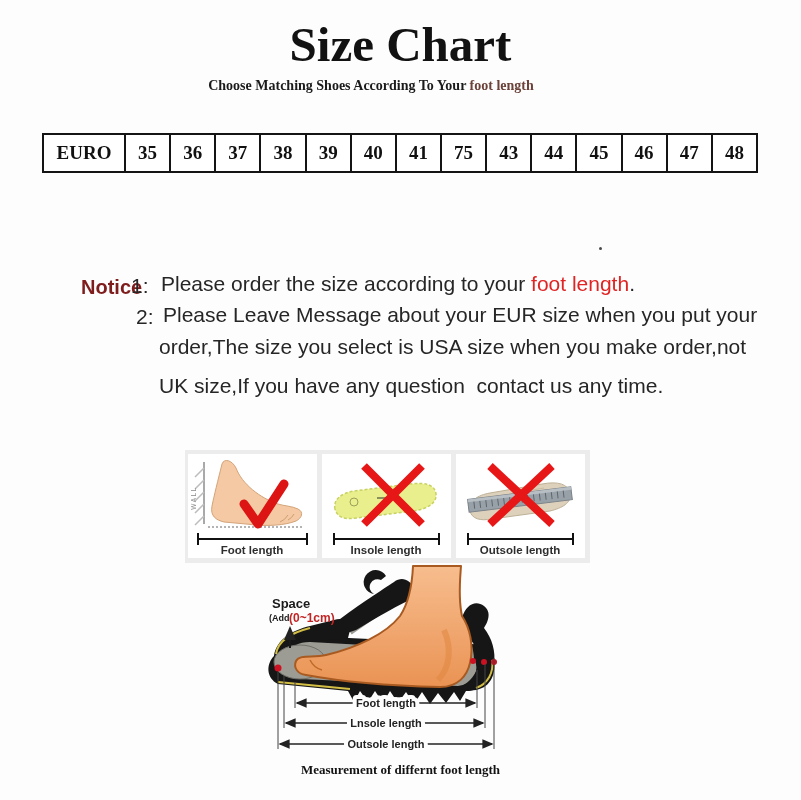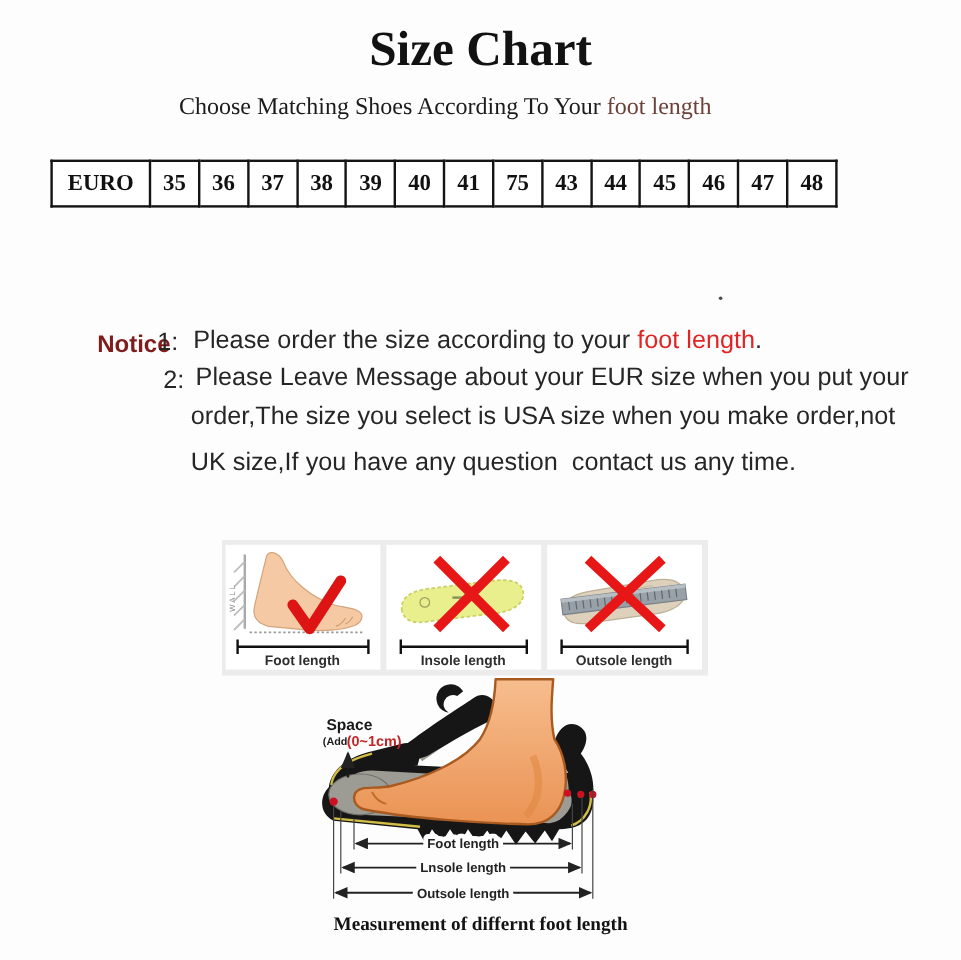--- a/index.html
+++ b/index.html
@@ -5,27 +5,27 @@
   html,body{margin:0;padding:0;}
   body{
     width:801px;height:800px;position:relative;overflow:hidden;
     background:#fdfdfd;color:#1c1c1c;
     font-family:"Liberation Sans",sans-serif;
   }
   .abs{position:absolute;}
 
   
   .title{top:16px;left:0;width:801px;text-align:center;
-    font-family:"Liberation Serif",serif;font-weight:bold;font-size:41px;color:#121212;}
+    font-family:"Liberation Serif",serif;font-weight:bold;font-size:49px;color:#121212;}
   .subtitle{top:78px;left:0;width:742px;text-align:center;
-    font-family:"Liberation Serif",serif;font-weight:normal;font-size:20px;color:#1b1b1b;}
+    font-family:"Liberation Serif",serif;font-weight:bold;font-size:14px;color:#1b1b1b;}
   .subtitle .hl{color:#6b4139;}
 
   
-  table.sizes{position:absolute;left:42px;top:133px;width:656px;
+  table.sizes{position:absolute;left:42px;top:133px;width:716px;
     border-collapse:collapse;table-layout:fixed;background:#fff;}
   table.sizes td{border:2px solid #141414;text-align:center;vertical-align:middle;
     font-family:"Liberation Serif",serif;font-weight:bold;font-size:19px;color:#111;padding:0;}
   table.sizes tr.r1 td{height:36px;}
   table.sizes tr.r2 td{height:58px;}
   td.rowlabel{font-size:15px;line-height:1.15;}
   .speck{left:599px;top:247px;width:3px;height:3px;background:#4a4a4a;border-radius:50%;}
 
   
   .ntc{position:absolute;font-size:21px;color:#262626;white-space:pre;}
@@ -41,21 +41,21 @@
 
   
   .diagram{left:248px;top:560px;}
   .mlabel{font:bold 11px "Liberation Sans",sans-serif;fill:#222;text-anchor:middle;
     paint-order:stroke;stroke:#fdfdfd;stroke-width:8px;stroke-linejoin:round;}
   .space-l1{font:bold 13px "Liberation Sans",sans-serif;fill:#1a1a1a;}
   .space-l2a{font:bold 9px "Liberation Sans",sans-serif;fill:#1a1a1a;}
   .space-l2b{font:bold 12px "Liberation Sans",sans-serif;fill:#c22525;}
 
   .caption{top:762px;left:0;width:801px;text-align:center;
-    font-family:"Liberation Serif",serif;font-weight:bold;font-size:16px;color:#131313;}
+    font-family:"Liberation Serif",serif;font-weight:bold;font-size:13px;color:#131313;}
 </style>
 </head>
 <body>
 
 <div class="abs title">Size Chart</div>
 
 <div class="abs subtitle"><span>Choose Matching Shoes According To Your </span><span class="hl">foot length</span></div>
 
 <table class="sizes">
   <tbody>

